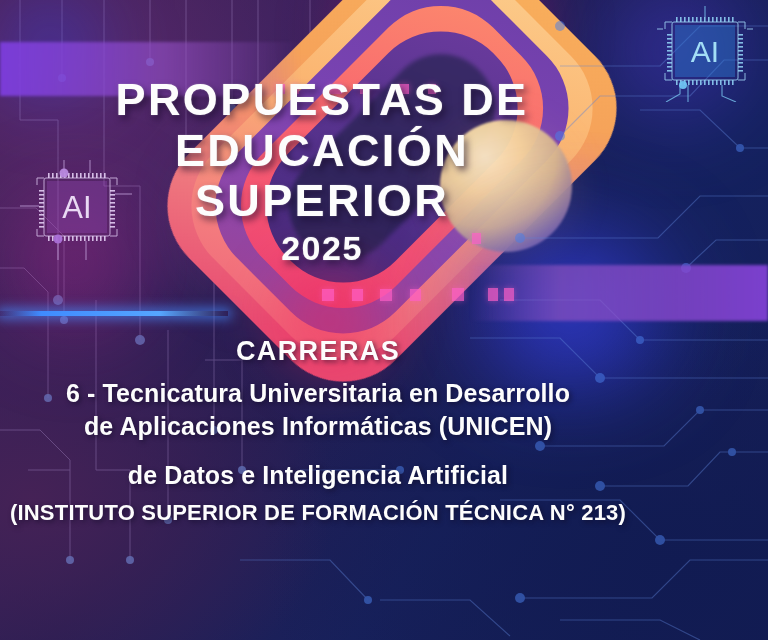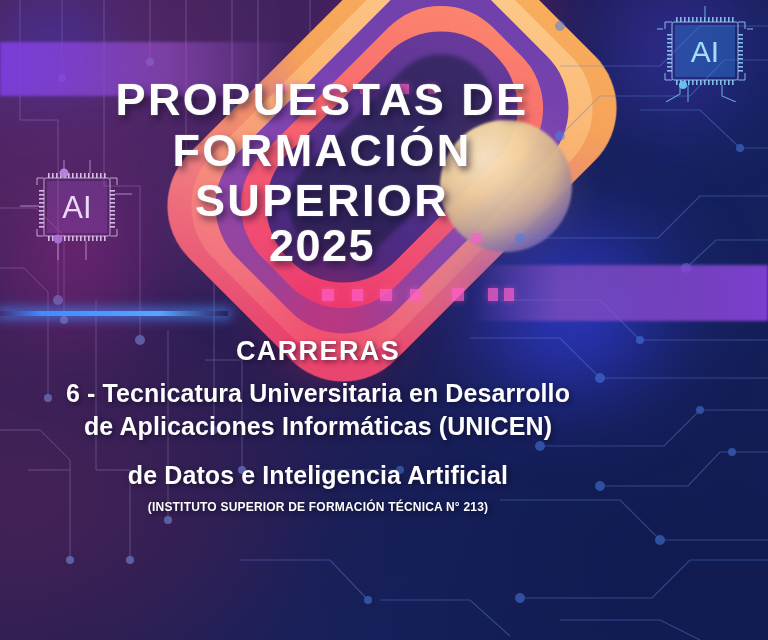--- a/index.html
+++ b/index.html
@@ -82,31 +82,31 @@
   
   .title-block{ position:absolute; left:0; top:78px; width:644px; text-align:center; }
   .title-line{
     color:#fdfdfd; font-weight:bold; letter-spacing:2.4px; line-height:.99;
     text-shadow:3px 4px 7px rgba(22,10,40,.62), 0 0 2px rgba(255,255,255,.35);
     font-family:"Liberation Sans", sans-serif;
   }
   .t1{ font-size:45px; }
   .t2{ font-size:45px; margin-top:6px; }
   .t3{ font-size:45px; margin-top:6px; }
-  .t4{ font-size:45px; margin-top:0; letter-spacing:1.5px; }
+  .t4{ font-size:34px; margin-top:8px; letter-spacing:1.5px; }
 
   .body-block{ position:absolute; left:0; top:336px; width:636px; text-align:center; }
   .txt{ color:#fdfdfd; font-weight:bold; text-shadow:2px 2px 5px rgba(15,10,35,.60);
         font-family:"Liberation Sans", sans-serif; }
   .heading{ font-size:27px; letter-spacing:1.4px; }
   .career{ font-size:25px; letter-spacing:.1px; line-height:1.32; margin-top:10px; }
   .career-l2{ font-size:25px; letter-spacing:.1px; line-height:1.32; }
   .inst-small{ font-size:17px; letter-spacing:.3px; margin-top:7px; }
   .gap{ height:16px; }
-  .inst-wide{ font-size:12px; letter-spacing:.2px; margin-top:8px; }
+  .inst-wide{ font-size:22px; letter-spacing:.2px; margin-top:8px; }
 </style>
 </head>
 <body>
 
 <div class="poster">
 
   <svg class="bg-layer traces" viewBox="0 0 768 640" preserveAspectRatio="none">
     <g stroke="#b59bd8" stroke-width="1" fill="none" opacity="0.55">
       <path d="M20 0 V120 H58 V300"></path>
       <path d="M62 0 V78"></path>
@@ -382,21 +382,21 @@
           <path d="M95 34 H112"></path>
       </g>
       <circle cx="44" cy="13" r="4.5" fill="#b989df" opacity="0.95"></circle>
       <circle cx="38" cy="79" r="4.5" fill="#a96ed6" opacity="0.95"></circle>
       <text x="57" y="58" font-family="'Liberation Sans', sans-serif" font-size="31" fill="#f0e3fa" text-anchor="middle" opacity="0.95">AI</text>
     </svg>
   </div>
 
   <div class="title-block">
     <div class="title-line t1">PROPUESTAS DE</div>
-    <div class="title-line t2">FORMACIÓN</div>
+    <div class="title-line t2">EDUCACIÓN</div>
     <div class="title-line t3">SUPERIOR</div>
     <div class="title-line t4">2025</div>
   </div>
 
   <div class="body-block">
     <div class="txt heading">CARRERAS</div>
 
     <div>
       <div class="txt career">6 - Tecnicatura Universitaria en Desarrollo</div>
       <div class="txt career-l2">de Aplicaciones Informáticas (UNICEN)</div>

